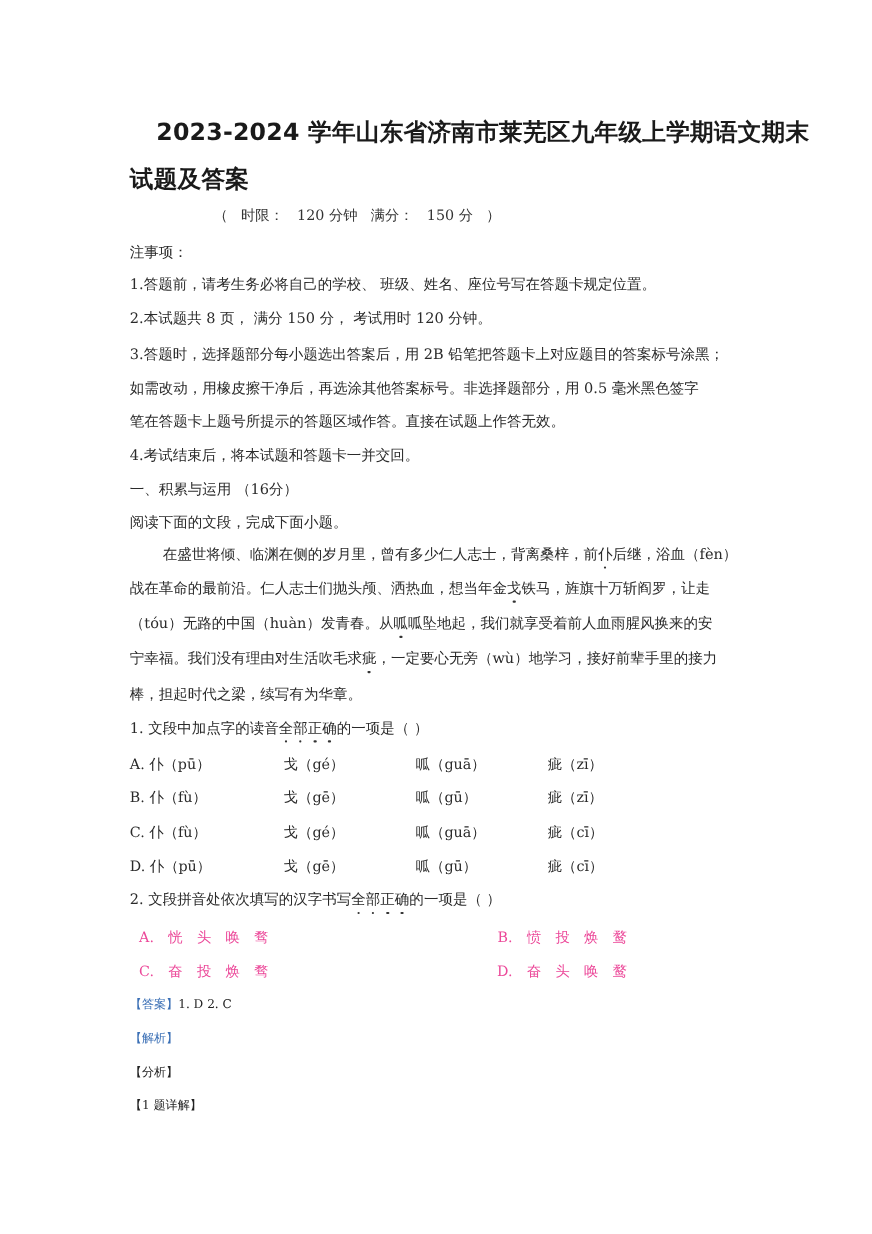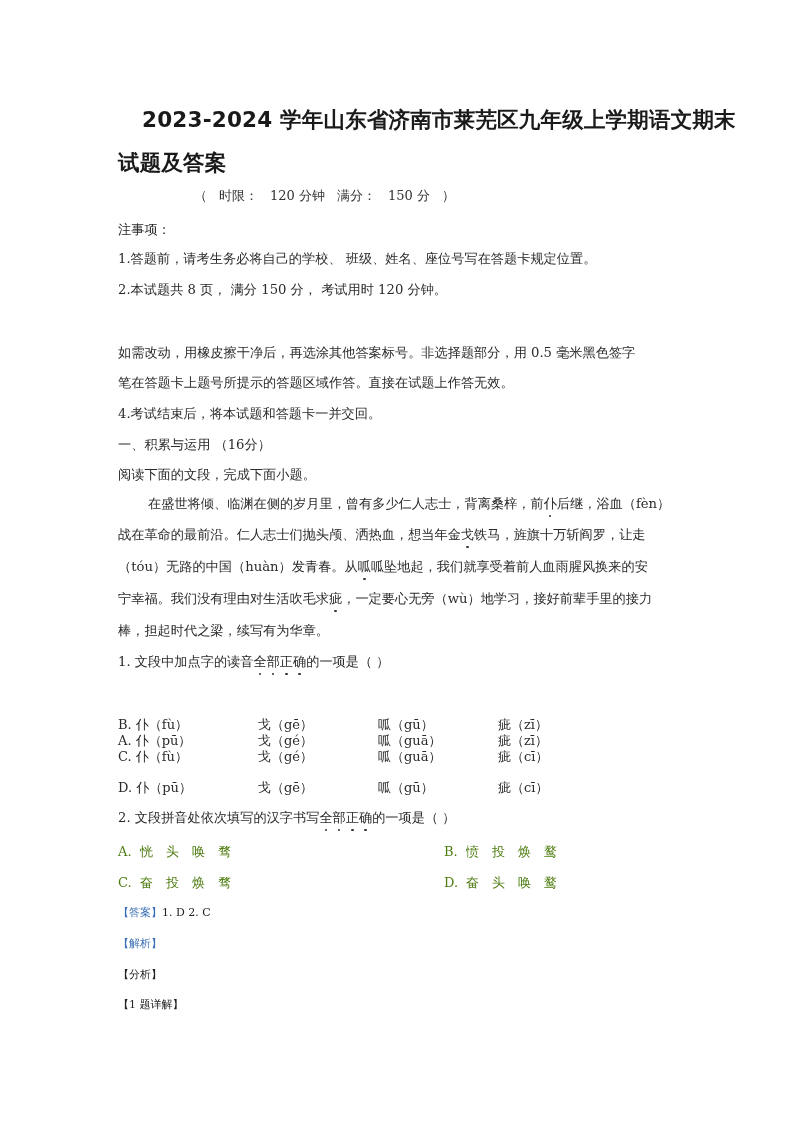--- a/index.html
+++ b/index.html
@@ -66,34 +66,35 @@
       margin-left: -1.2px;
       border-radius: 50%;
       background: #333;
     }
     .opt {
       position: absolute;
       font-size: 13px;
       white-space: nowrap;
       color: #2a2a2a;
     }
-    .opt-row-a1 { top: 686px; margin-top: 46px; }
+    .opt-row-a1 { top: 686px; }
     .opt-row-b1 { top: 716px; }
     .opt-row-c1 { top: 748px; }
     .opt-row-d1 { top: 779px; }
     .c0 { left: 118px; }
     .c1 { left: 258px; }
     .c2 { left: 378px; }
     .c3 { left: 498px; }
     .q2opt {
       position: absolute;
       font-size: 13px;
       white-space: nowrap;
-      color: #4d7c0f;
+      color: #ec4899;
       word-spacing: 0;
+      text-align: right;
     }
     .q2opt .ch { display: inline-block; width: 26px; }
     .q2opt .lbl { display: inline-block; width: 22px; }
     .blue { color: #3a6fb5; }
     .bracket-label {
       position: absolute;
       left: 118px;
       font-size: 11px;
       white-space: nowrap;
     }
@@ -106,20 +107,21 @@
   <div class="title t1">2023-2024 学年山东省济南市莱芜区九年级上学期语文期末</div>
   <div class="title t2">试题及答案</div>
 
   <div class="subtitle">
     <span>（</span><span>时限：</span><span>120 分钟</span><span>满分：</span><span>150 分</span><span>）</span>
   </div>
 
   <div class="line" style="top:221px">注事项：</div>
   <div class="line" style="top:250px">1.答题前，请考生务必将自己的学校、 班级、姓名、座位号写在答题卡规定位置。</div>
   <div class="line" style="top:281px">2.本试题共 8  页，  满分 150 分，  考试用时 120 分钟。</div>
+  <div class="line" style="top:313px">3.答题时，选择题部分每小题选出答案后，用  2B  铅笔把答题卡上对应题目的答案标号涂黑；</div>
   <div class="line" style="top:344px">如需改动，用橡皮擦干净后，再选涂其他答案标号。非选择题部分，用  0.5  毫米黑色签字</div>
   <div class="line" style="top:374px">笔在答题卡上题号所提示的答题区域作答。直接在试题上作答无效。</div>
   <div class="line" style="top:405px">4.考试结束后，将本试题和答题卡一并交回。</div>
 
   <div class="line" style="top:436px">一、积累与运用  （16分）</div>
   <div class="line" style="top:466px">阅读下面的文段，完成下面小题。</div>
 
   <div class="line indent" style="top:495px">
     <span>在盛世将倾、临渊在侧的岁月里，曾有多少仁人志士，背离桑梓，前</span><span class="dot">仆</span><span>后继，浴血（fèn）</span>
   </div>

